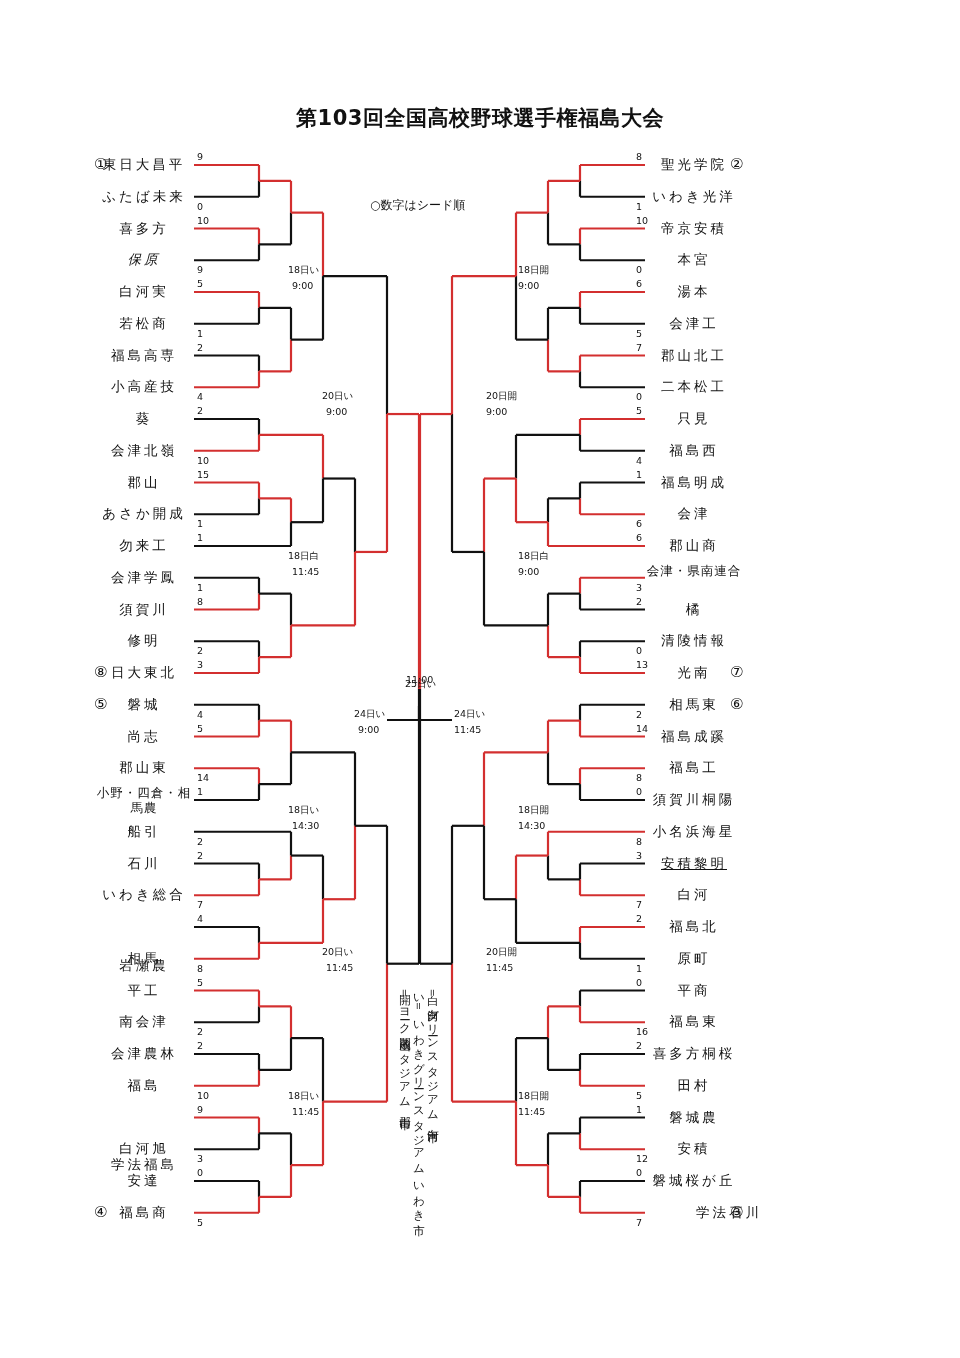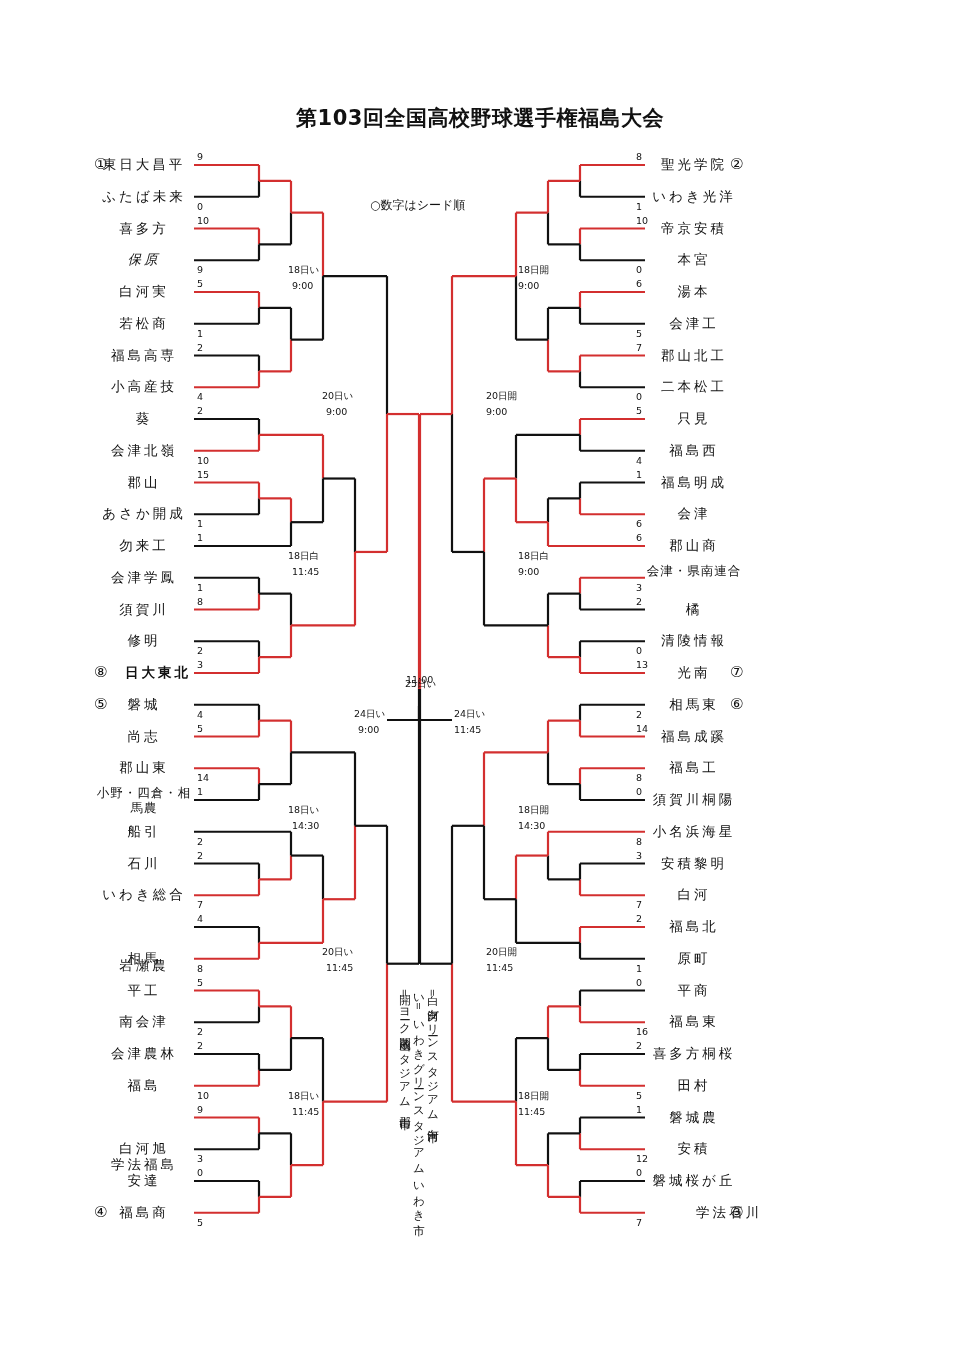--- a/index.html
+++ b/index.html
@@ -317,21 +317,21 @@
     <div class="team" style="left: 96px; top: 506.25px;">あさか開成</div>
     <div class="score" style="left: 197px; top: 518.25px;">1</div>
     <div class="team" style="left: 96px; top: 538px;">勿来工</div>
     <div class="score" style="left: 197px; top: 532px;">1</div>
     <div class="team" style="left: 96px; top: 569.75px;">会津学鳳</div>
     <div class="score" style="left: 197px; top: 581.75px;">1</div>
     <div class="team" style="left: 96px; top: 601.5px;">須賀川</div>
     <div class="score" style="left: 197px; top: 595.5px;">8</div>
     <div class="team" style="left: 96px; top: 633.25px;">修明</div>
     <div class="score" style="left: 197px; top: 645.25px;">2</div>
-    <div class="team" style="left: 110px; top: 665px; font-weight: bold;">日大東北</div>
+    <div class="team" style="left: 96px; top: 665px;">日大東北</div>
     <div class="seed" style="left: 94px; top: 663px;">⑧</div>
     <div class="score" style="left: 197px; top: 659px;">3</div>
     <div class="team" style="left: 96px; top: 696.75px;">磐城</div>
     <div class="seed" style="left: 94px; top: 694.75px;">⑤</div>
     <div class="score" style="left: 197px; top: 708.75px;">4</div>
     <div class="team" style="left: 96px; top: 728.5px;">尚志</div>
     <div class="score" style="left: 197px; top: 722.5px;">5</div>
     <div class="team" style="left: 96px; top: 760.25px;">郡山東</div>
     <div class="score" style="left: 197px; top: 772.25px;">14</div>
     <div class="team two" style="left: 96px; top: 785px; white-space: normal; width: 96px;">小野・四倉・相馬農</div>
@@ -403,21 +403,21 @@
     <div class="seed" style="left: 730px; top: 694.75px;">⑥</div>
     <div class="score" style="left: 636px; top: 708.75px;">2</div>
     <div class="team" style="left: 646px; top: 728.5px;">福島成蹊</div>
     <div class="score" style="left: 636px; top: 722.5px;">14</div>
     <div class="team" style="left: 646px; top: 760.25px;">福島工</div>
     <div class="score" style="left: 636px; top: 772.25px;">8</div>
     <div class="team" style="left: 646px; top: 792px;">須賀川桐陽</div>
     <div class="score" style="left: 636px; top: 786px;">0</div>
     <div class="team" style="left: 646px; top: 823.75px;">小名浜海星</div>
     <div class="score" style="left: 636px; top: 835.75px;">8</div>
-    <div class="team" style="left: 646px; top: 855.5px;">安積黎明</div>
+    <div class="team" style="left: 646px; top: 855.5px; text-decoration: underline;">安積黎明</div>
     <div class="score" style="left: 636px; top: 849.5px;">3</div>
     <div class="team" style="left: 646px; top: 887.25px;">白河</div>
     <div class="score" style="left: 636px; top: 899.25px;">7</div>
     <div class="team" style="left: 646px; top: 919px;">福島北</div>
     <div class="score" style="left: 636px; top: 913px;">2</div>
     <div class="team" style="left: 646px; top: 950.75px;">原町</div>
     <div class="score" style="left: 636px; top: 962.75px;">1</div>
     <div class="team" style="left: 646px; top: 982.5px;">平商</div>
     <div class="score" style="left: 636px; top: 976.5px;">0</div>
     <div class="team" style="left: 646px; top: 1014.25px;">福島東</div>

